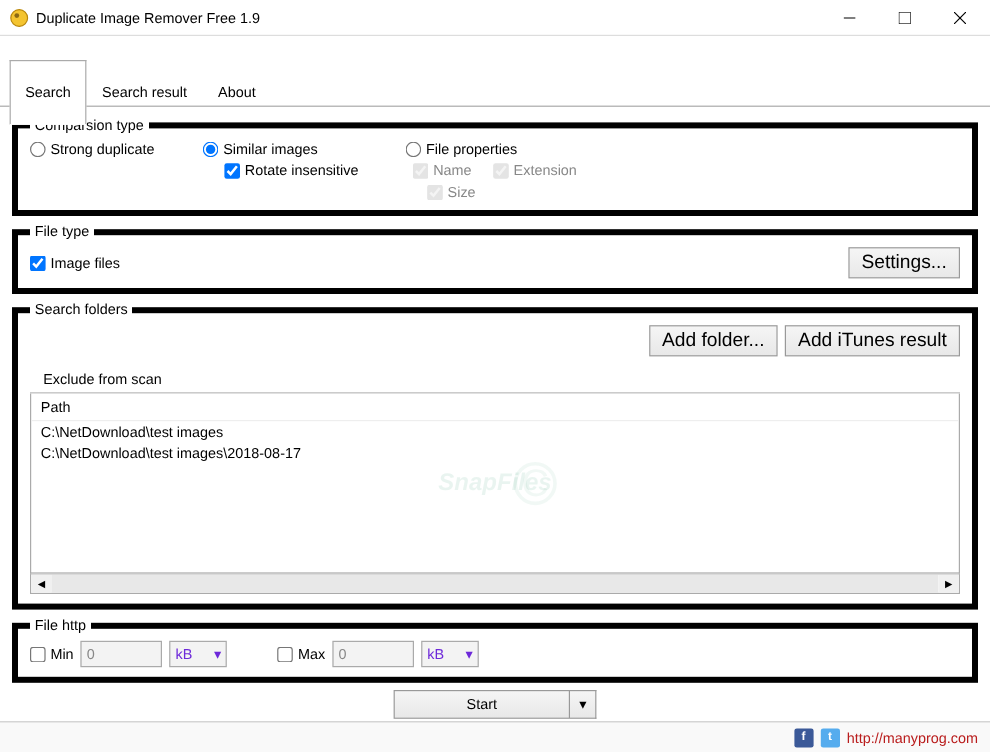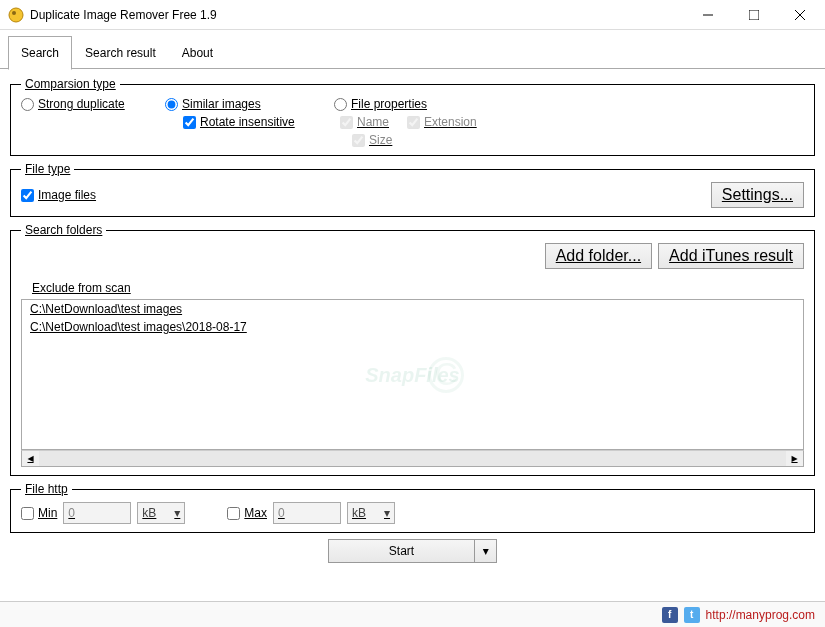--- a/index.html
+++ b/index.html
@@ -4,26 +4,26 @@
   <style>
     * { box-sizing: border-box; margin: 0; padding: 0; font-family: 'Segoe UI', Tahoma, sans-serif; font-size: 12px; }
     body { background: #fff; width: 825px; height: 627px; overflow: hidden; }
     
     .titlebar { height: 30px; display: flex; align-items: center; padding: 0 2px 0 8px; border-bottom: 1px solid #ddd; }
     .titlebar-icon { width: 16px; height: 16px; margin-right: 6px; }
     .titlebar-title { flex: 1; font-size: 12px; color: #000; }
     .titlebar-btn { width: 46px; height: 30px; display: flex; align-items: center; justify-content: center; cursor: default; }
     
     .tabs { display: flex; padding: 4px 8px 0 8px; border-bottom: 1px solid #aaa; }
-    .tab { padding: 9px 12px; border: 1px solid transparent; cursor: default; position: relative; top: 2px; }
+    .tab { padding: 19px 12px; border: 1px solid transparent; cursor: default; position: relative; top: 16px; }
     .tab.active { border: 1px solid #aaa; border-bottom: 1px solid #fff; background: #fff; }
     
     .content { padding: 8px 10px; }
     
-    fieldset { border: 1px solid #000000; padding: 6px 10px 8px 10px; margin-bottom: 6px; text-decoration: underline; }
+    fieldset { border: 5px solid #000000; padding: 6px 10px 8px 10px; margin-bottom: 6px; }
     legend { padding: 0 4px; font-size: 12px; }
     
     .comparison-row { display: flex; align-items: flex-start; gap: 4px; }
     .comp-col { display: flex; flex-direction: column; gap: 4px; }
     .comp-col.c1 { width: 140px; }
     .comp-col.c2 { width: 165px; }
     .comp-col.c3 { width: 200px; }
     
     label.radio, label.check { display: flex; align-items: center; gap: 4px; cursor: default; }
     label.check.indent { margin-left: 18px; }
@@ -47,21 +47,21 @@
     .path-list { border: 1px solid #aaa; border-top: none; height: 150px; background: #fff; position: relative; overflow: hidden; }
     .path-header { padding: 4px 8px; border-bottom: 1px solid #eee; font-size: 12px; }
     .path-item { padding: 2px 8px; font-size: 12px; }
     
     .scrollbar-h { display: flex; height: 17px; border: 1px solid #aaa; border-top: 1px solid #ccc; }
     .scroll-arrow { width: 17px; height: 100%; background: #f0f0f0; display: flex; align-items: center; justify-content: center; font-size: 8px; cursor: default; }
     .scroll-track { flex: 1; background: #e8e8e8; }
     
     .filesize-row { display: flex; align-items: center; gap: 6px; }
     .num-input { width: 68px; height: 22px; border: 1px solid #aaa; padding: 2px 4px; background: #f3f3f3; color: #888; }
-    .unit-select { width: 48px; height: 22px; border: 1px solid #aaa; background: #f3f3f3; color: #404040; padding: 0 4px; display: flex; align-items: center; justify-content: space-between; }
+    .unit-select { width: 48px; height: 22px; border: 1px solid #aaa; background: #f3f3f3; color: #6d28d9; padding: 0 4px; display: flex; align-items: center; justify-content: space-between; }
     
     .start-row { display: flex; justify-content: center; margin-top: 6px; gap: 0; }
     .start-btn { padding: 4px 60px; background: linear-gradient(#f5f5f5, #e8e8e8); border: 1px solid #999; cursor: default; }
     .start-drop { width: 22px; background: linear-gradient(#f5f5f5, #e8e8e8); border: 1px solid #999; border-left: none; display: flex; align-items: center; justify-content: center; cursor: default; }
     
     .footer { position: absolute; bottom: 0; left: 0; right: 0; height: 26px; border-top: 1px solid #ccc; display: flex; align-items: center; justify-content: flex-end; padding: 0 10px; gap: 6px; background: #f9f9f9; }
     .footer a { color: #b91c1c; text-decoration: none; }
     .social-icon { width: 16px; height: 16px; display: inline-flex; align-items: center; justify-content: center; font-size: 10px; color: #fff; border-radius: 2px; font-weight: bold; }
     .fb { background: #3b5998; }
     .tw { background: #55acee; }
@@ -163,20 +163,21 @@
   <fieldset style="position:relative">
     <legend>Search folders</legend>
     <div class="folder-btns">
       <button class="btn">Add folder...</button>
       <button class="btn">Add iTunes result</button>
     </div>
     <div class="inner-tabs">
       <div class="inner-tab">Exclude from scan</div>
     </div>
     <div class="path-list">
+      <div class="path-header">Path</div>
       <div class="path-item">C:\NetDownload\test images</div>
       <div class="path-item">C:\NetDownload\test images\2018-08-17</div>
       <div class="watermark-c">C</div>
       <div class="watermark">SnapFiles</div>
     </div>
     <div class="scrollbar-h">
       <div class="scroll-arrow">◀</div>
       <div class="scroll-track"></div>
       <div class="scroll-arrow">▶</div>
     </div>

